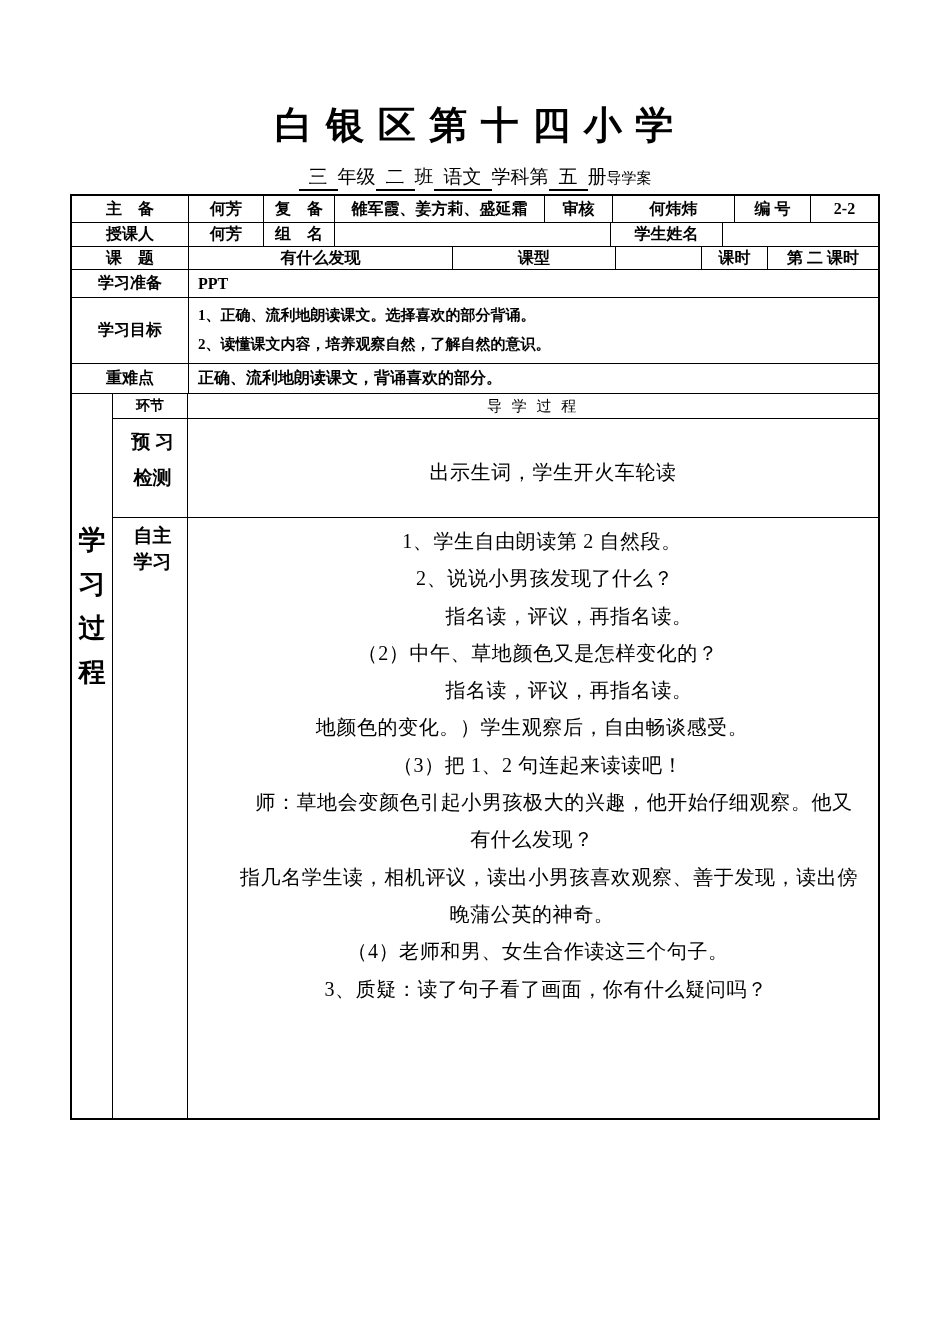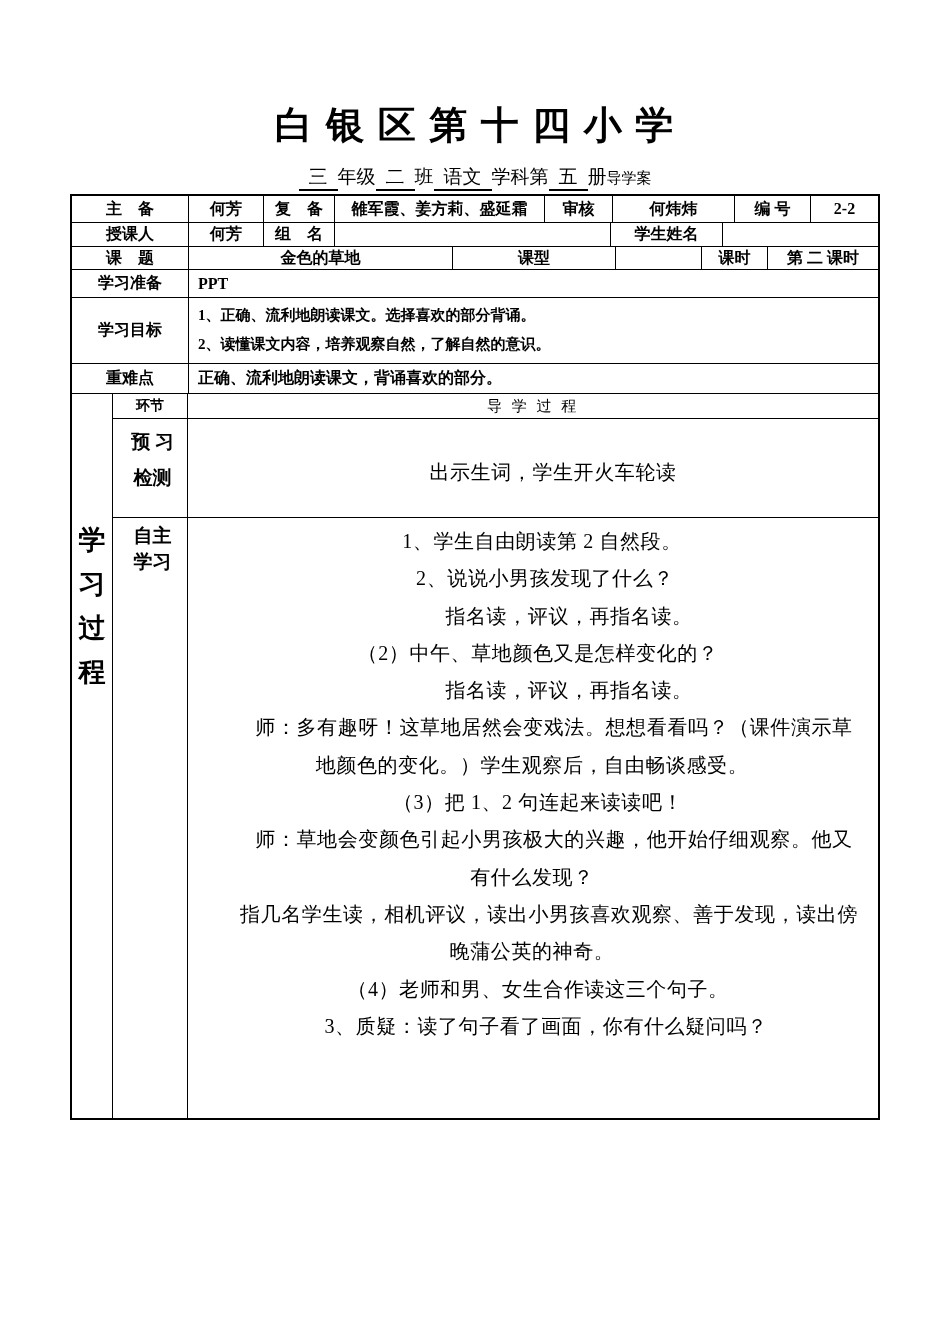--- a/index.html
+++ b/index.html
@@ -157,21 +157,21 @@
       <div class="td lab w117">授课人</div>
       <div class="td val w75">何芳</div>
       <div class="td lab w71">组　名</div>
       <div class="td val w276"></div>
       <div class="td lab w112">学生姓名</div>
       <div class="td val"></div>
     </div>
 
     <div class="tr h23">
       <div class="td lab w117">课　题</div>
-      <div class="td val w264">金色的草地</div>
+      <div class="td val w264">有什么发现</div>
       <div class="td lab w163">课型</div>
       <div class="td val w86"></div>
       <div class="td lab w66">课时</div>
       <div class="td val">第 二 课时</div>
     </div>
 
     <div class="tr h28">
       <div class="td lab w117">学习准备</div>
       <div class="td val-left">PPT</div>
     </div>
@@ -217,21 +217,20 @@
           <div class="stage-col stage-name tight">
             <div>自主</div>
             <div>学习</div>
           </div>
           <div class="content">
             <p class="ind-a">1、学生自由朗读第 2 自然段。</p>
             <p class="ind-b">2、说说小男孩发现了什么？</p>
             <p class="ind-d">指名读，评议，再指名读。</p>
             <p class="ind-p">（2）中午、草地颜色又是怎样变化的？</p>
             <p class="ind-d">指名读，评议，再指名读。</p>
-            <p class="ind-t">师：多有趣呀！这草地居然会变戏法。想想看看吗？（课件演示草</p>
             <p class="ind-0">地颜色的变化。）学生观察后，自由畅谈感受。</p>
             <p class="ind-p">（3）把 1、2 句连起来读读吧！</p>
             <p class="ind-t">师：草地会变颜色引起小男孩极大的兴趣，他开始仔细观察。他又</p>
             <p class="ind-0">有什么发现？</p>
             <p class="ind-m">指几名学生读，相机评议，读出小男孩喜欢观察、善于发现，读出傍</p>
             <p class="ind-0">晚蒲公英的神奇。</p>
             <p class="ind-p">（4）老师和男、女生合作读这三个句子。</p>
             <p class="ind-q">3、质疑：读了句子看了画面，你有什么疑问吗？</p>
           </div>
         </div>

